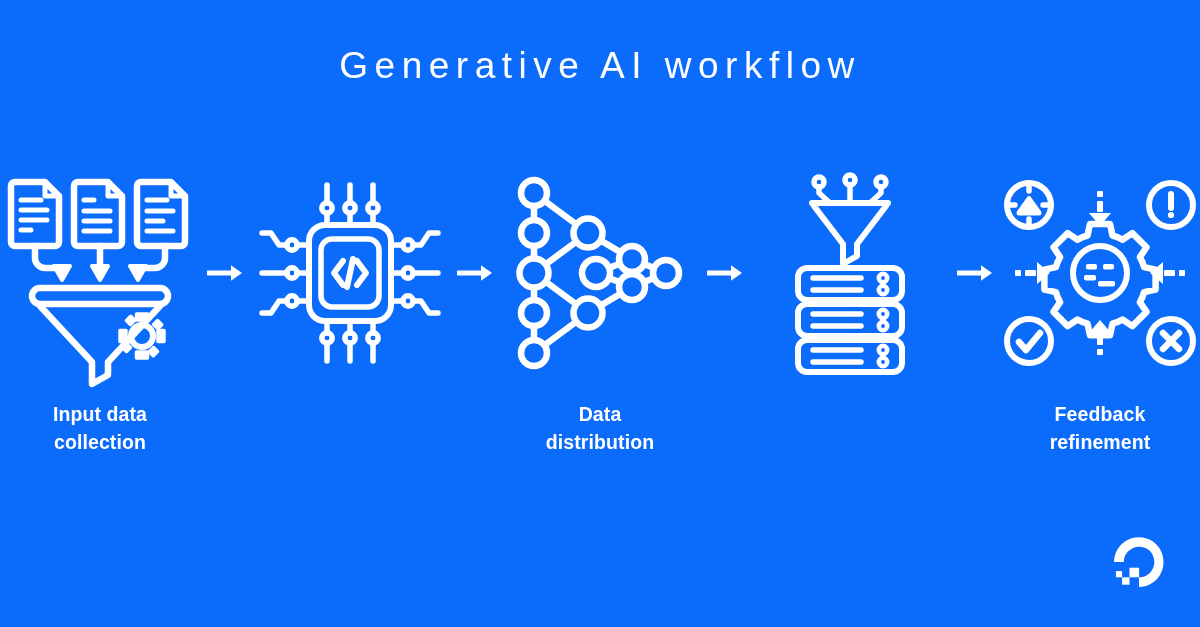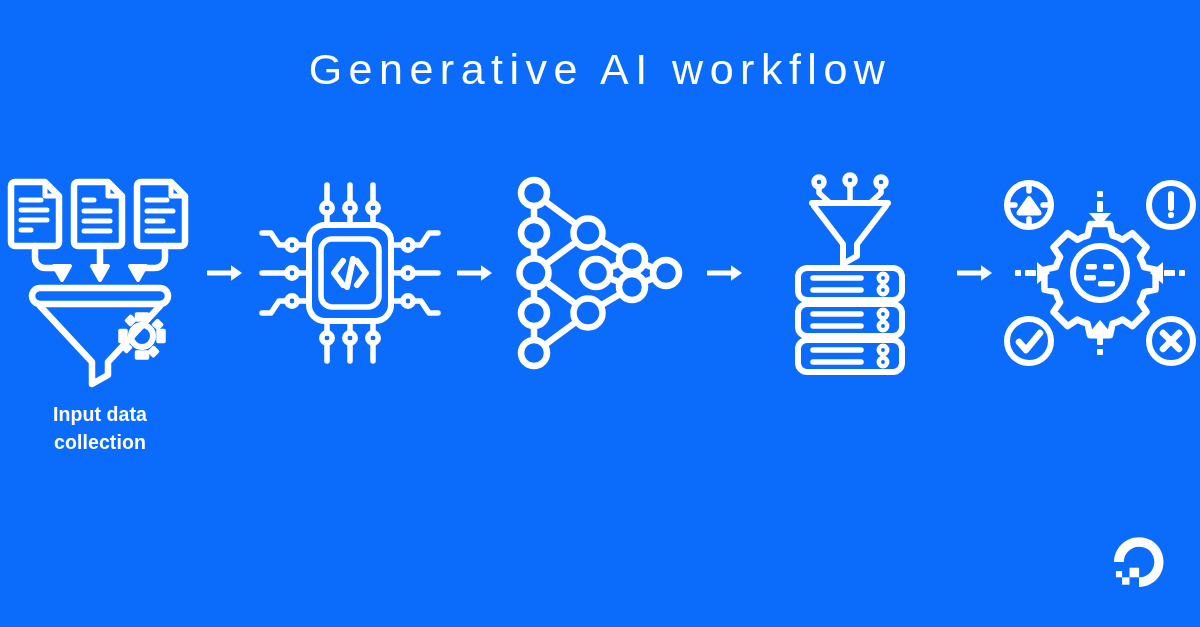--- a/index.html
+++ b/index.html
@@ -8,21 +8,21 @@
   body {
     background:#0b6bfb;
     font-family:"Liberation Sans", sans-serif;
     color:#ffffff;
     position:relative;
   }
   #page-title {
     position:absolute;
     top:46px; left:0; width:100%;
     text-align:center;
-    font-size:43px;
+    font-size:37px;
     font-weight:400;
     letter-spacing:6.5px;
     line-height:1.1;
     white-space:nowrap;
   }
   #flow {
     position:absolute;
     top:160px; left:0; width:1200px;
     display:flex;
     align-items:flex-start;
@@ -224,20 +224,22 @@
           <circle cx="18" cy="178" r="13"></circle>
           <circle cx="72" cy="58" r="14.5"></circle>
           <circle cx="72" cy="138" r="14.5"></circle>
           <circle cx="80" cy="98" r="14"></circle>
           <circle cx="116" cy="84" r="13"></circle>
           <circle cx="116" cy="112" r="13"></circle>
           <circle cx="150" cy="98" r="13"></circle>
         </g>
       </svg>
     </div>
+    <div class="step-label">Data
+distribution</div>
   </div>
 
   <div class="arrow">
     <svg width="36" height="20" viewBox="0 0 36 20" fill="#ffffff">
       <rect x="0" y="7.4" width="26" height="5" rx="0.6"></rect>
       <path d="M24 2.2 L35 10 L24 17.8 Z"></path>
     </svg>
   </div>
 
   <div class="step">
@@ -336,20 +338,22 @@
           <path d="M30 83 v22 l13 -11 z"></path>
         </g>
 
         <g fill="#ffffff" stroke="none">
           <rect x="172" y="91" width="6" height="6" rx="1"></rect>
           <rect x="157" y="91" width="11" height="6" rx="1"></rect>
           <path d="M156 83 v22 l-13 -11 z"></path>
         </g>
       </svg>
     </div>
+    <div class="step-label">Feedback
+refinement</div>
   </div>
 
 </div>
 
 <div id="brand-logo">
   <svg width="50" height="50" viewBox="0 0 50 50" fill="#ffffff">
     <path d="M25 50 v-9.7 c10.2 0 18.2-10.1 14.3-20.9 -1.4-4-4.6-7.2-8.6-8.6 -10.8-3.9-20.9 4.1-20.9 14.3 H0.1 C0.1 8.9 15.8-3.7 32.7 1.6 40.1 3.9 45.9 9.8 48.3 17.2 53.6 34.2 41 50 25 50 Z"></path>
     <path d="M25.1 40.3 h-9.6 v-9.6 h9.6 Z"></path>
     <path d="M15.5 47.7 H8.1 v-7.4 h7.4 Z"></path>
     <path d="M8.1 40.3 H1.9 v-6.2 h6.2 Z"></path>

